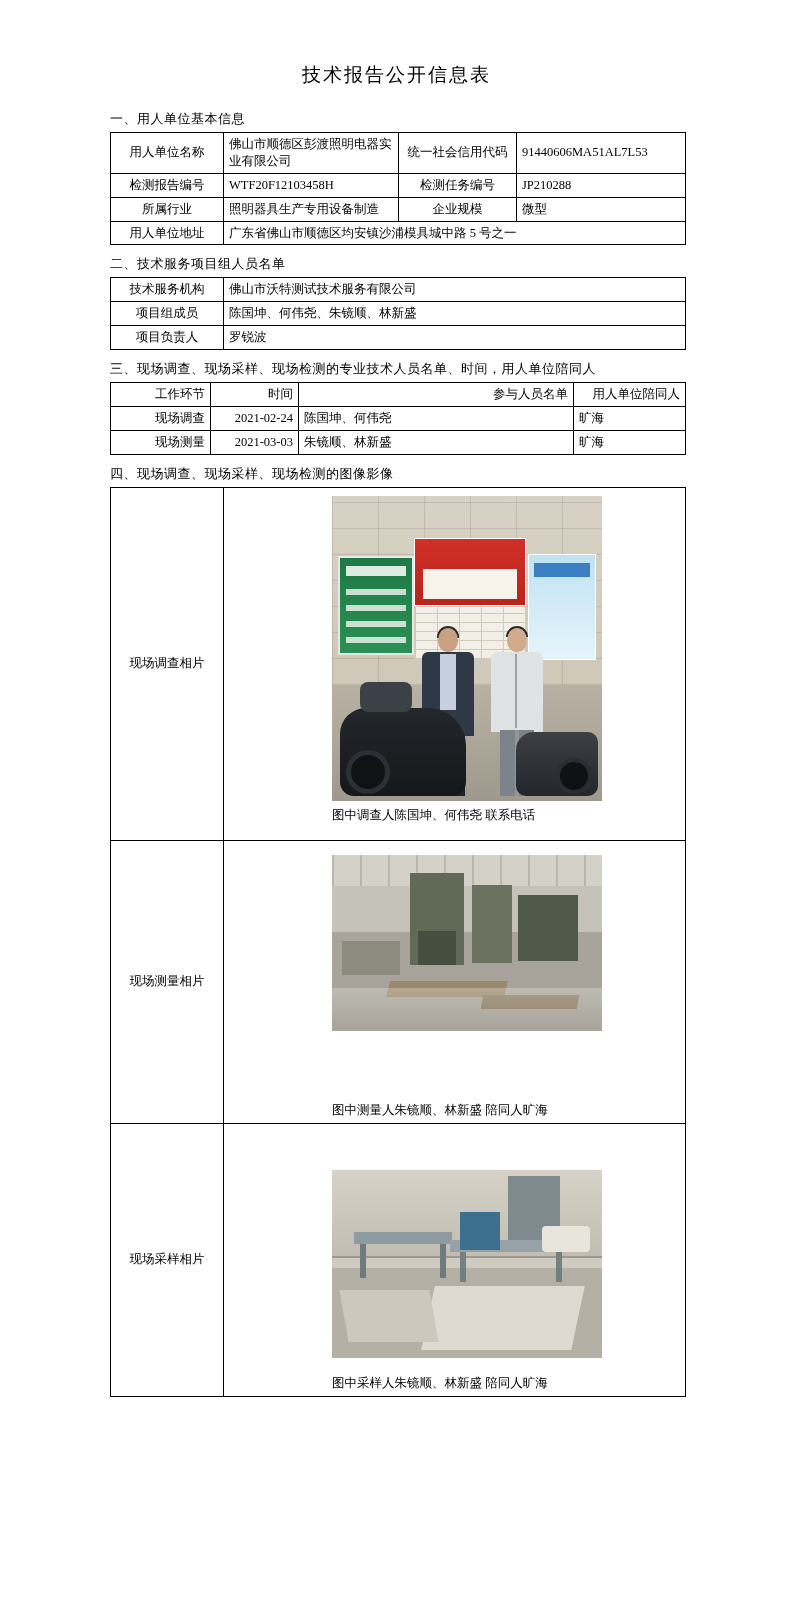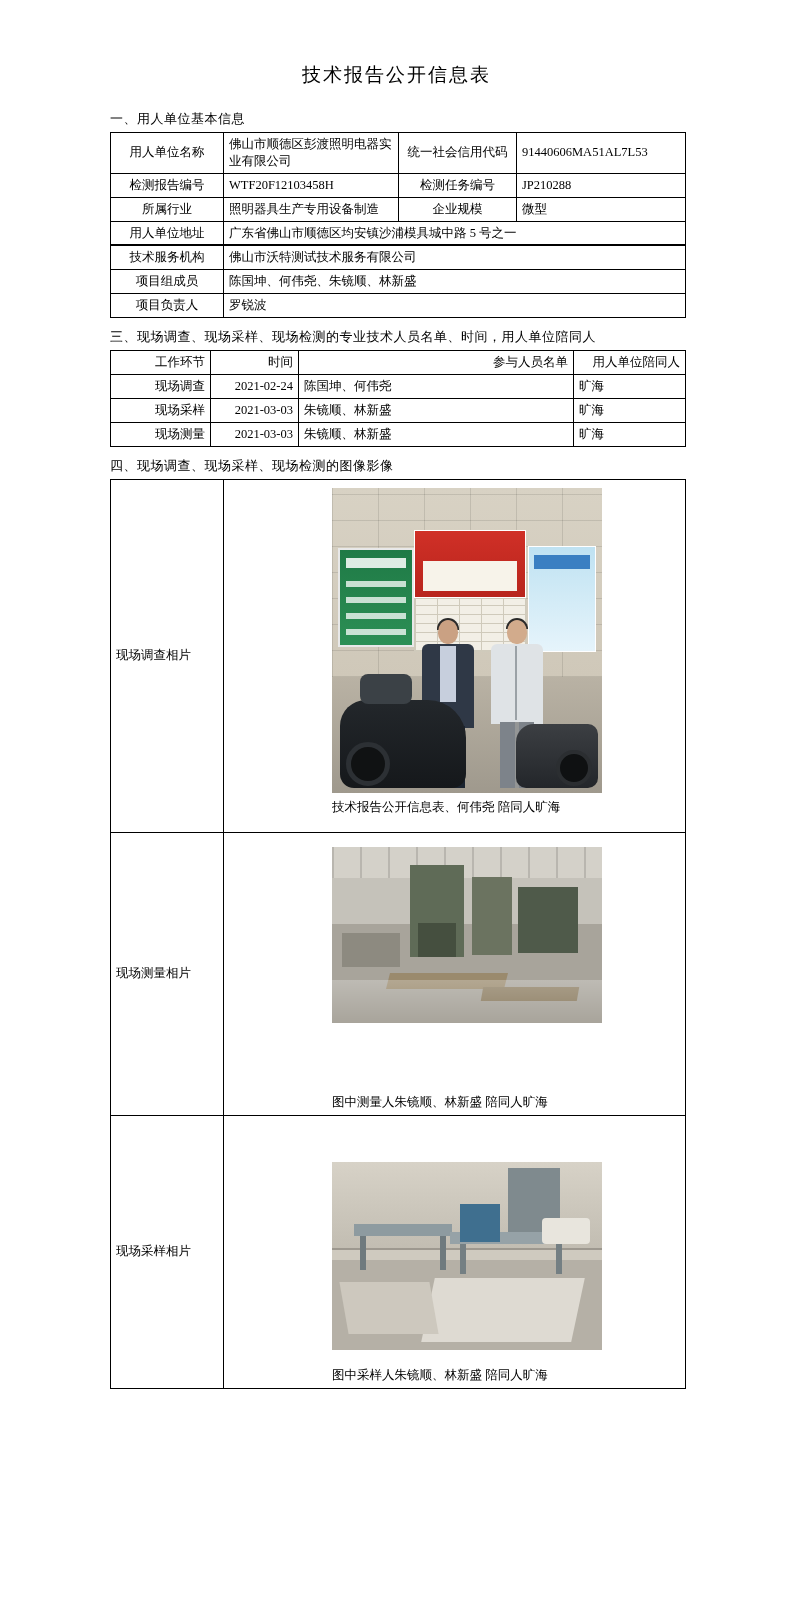--- a/index.html
+++ b/index.html
@@ -72,21 +72,21 @@
 
   .t4 col.c1 { width: 113px; }
   .t4 col.c2 { width: 462px; }
 
   .t4 td.photocell {
     padding: 0;
     height: 352px;
     vertical-align: top;
   }
   .t4 td.labelcell {
-    text-align: left;
+    text-align: center;
   }
   .photo-wrap {
     display: flex;
     flex-direction: column;
     align-items: flex-start;
     height: 100%;
     box-sizing: border-box;
     padding: 8px 0 0 0;
   }
   .photo-box {
@@ -277,20 +277,21 @@
         <td class="lbl">企业规模</td>
         <td class="val">微型</td>
       </tr>
       <tr>
         <td class="lbl">用人单位地址</td>
         <td class="val" colspan="3">广东省佛山市顺德区均安镇沙浦模具城中路 5 号之一</td>
       </tr>
     </tbody>
   </table>
 
+  <div class="section-heading">二、技术服务项目组人员名单</div>
   <table class="grid t2">
     <colgroup>
         <col class="c1">
         <col class="c2">
       </colgroup>
     <tbody>
       <tr>
         <td class="lbl">技术服务机构</td>
         <td class="val">佛山市沃特测试技术服务有限公司</td>
       </tr>
@@ -319,26 +320,20 @@
         <th class="c">时间</th>
         <th class="c">参与人员名单</th>
         <th class="c">用人单位陪同人</th>
       </tr>
     </thead>
     <tbody>
       <tr>
         <td class="c">现场调查</td>
         <td class="c">2021-02-24</td>
         <td class="val">陈国坤、何伟尧</td>
-        <td class="val">旷海</td>
-      </tr>
-      <tr>
-        <td class="c">现场采样</td>
-        <td class="c">2021-03-03</td>
-        <td class="val">朱镜顺、林新盛</td>
         <td class="val">旷海</td>
       </tr>
       <tr>
         <td class="c">现场测量</td>
         <td class="c">2021-03-03</td>
         <td class="val">朱镜顺、林新盛</td>
         <td class="val">旷海</td>
       </tr>
     </tbody>
   </table>
@@ -373,21 +368,21 @@
                     <div class="hair"></div>
                     <div class="head"></div>
                     <div class="body"></div>
                     <div class="zip"></div>
                     <div class="legs"></div>
                   </div>
                 <div class="scooter"></div>
                 <div class="scooter2"></div>
               </div>
             </div>
-            <div class="caption">技术报告公开信息表、何伟尧 陪同人旷海</div>
+            <div class="caption">图中调查人陈国坤、何伟尧 联系电话</div>
           </div>
         </td>
       </tr>
       <tr>
         <td class="labelcell">现场测量相片</td>
         <td class="photocell" style="height:282px">
           <div class="photo-wrap" style="justify-content:space-between">
             <div class="photo-box" style="margin-top:6px">
               <div class="ph3">
                 <div class="ceil"></div>

